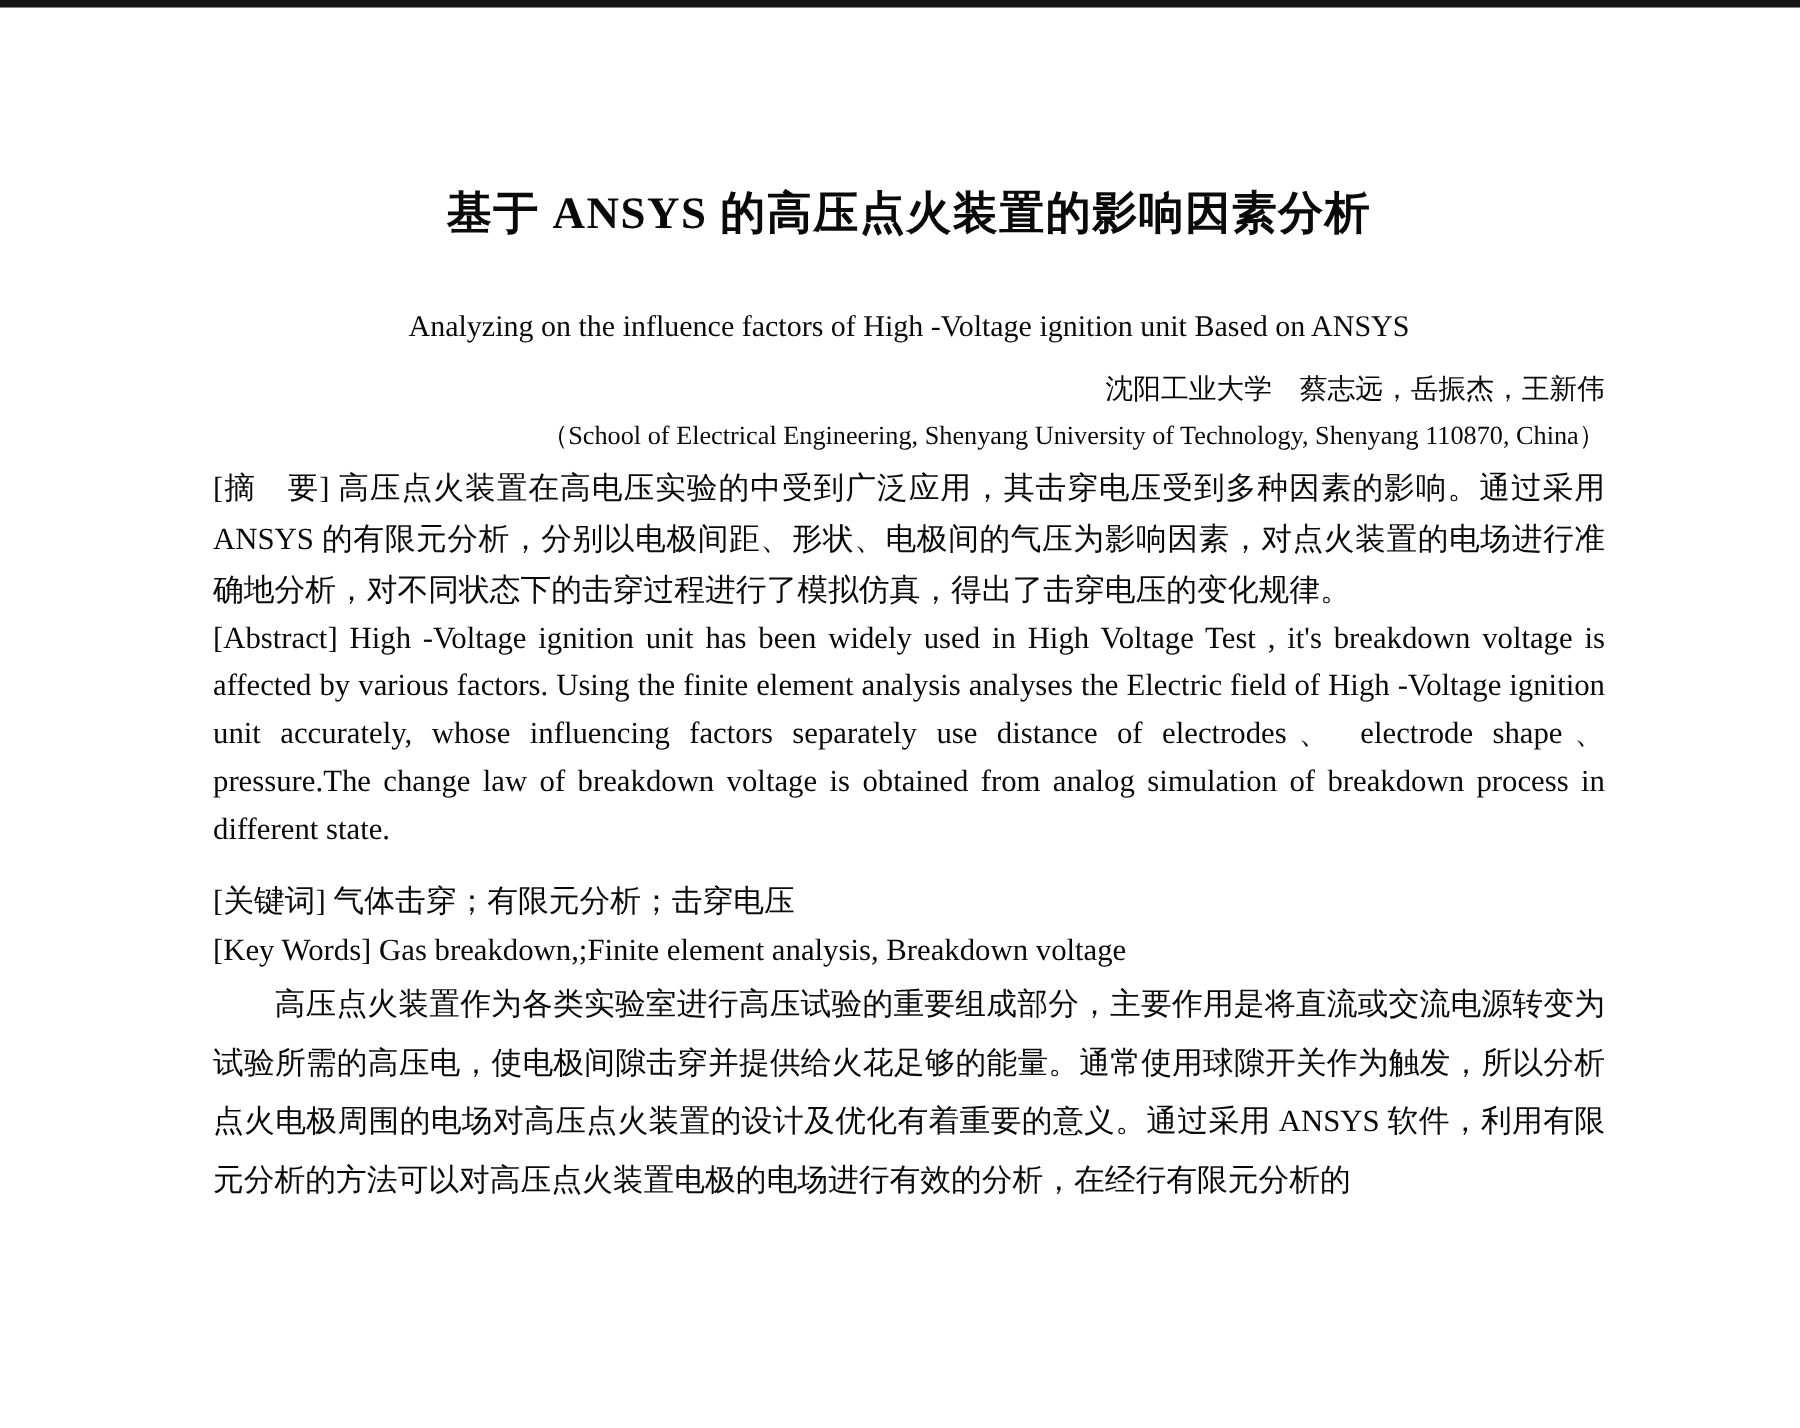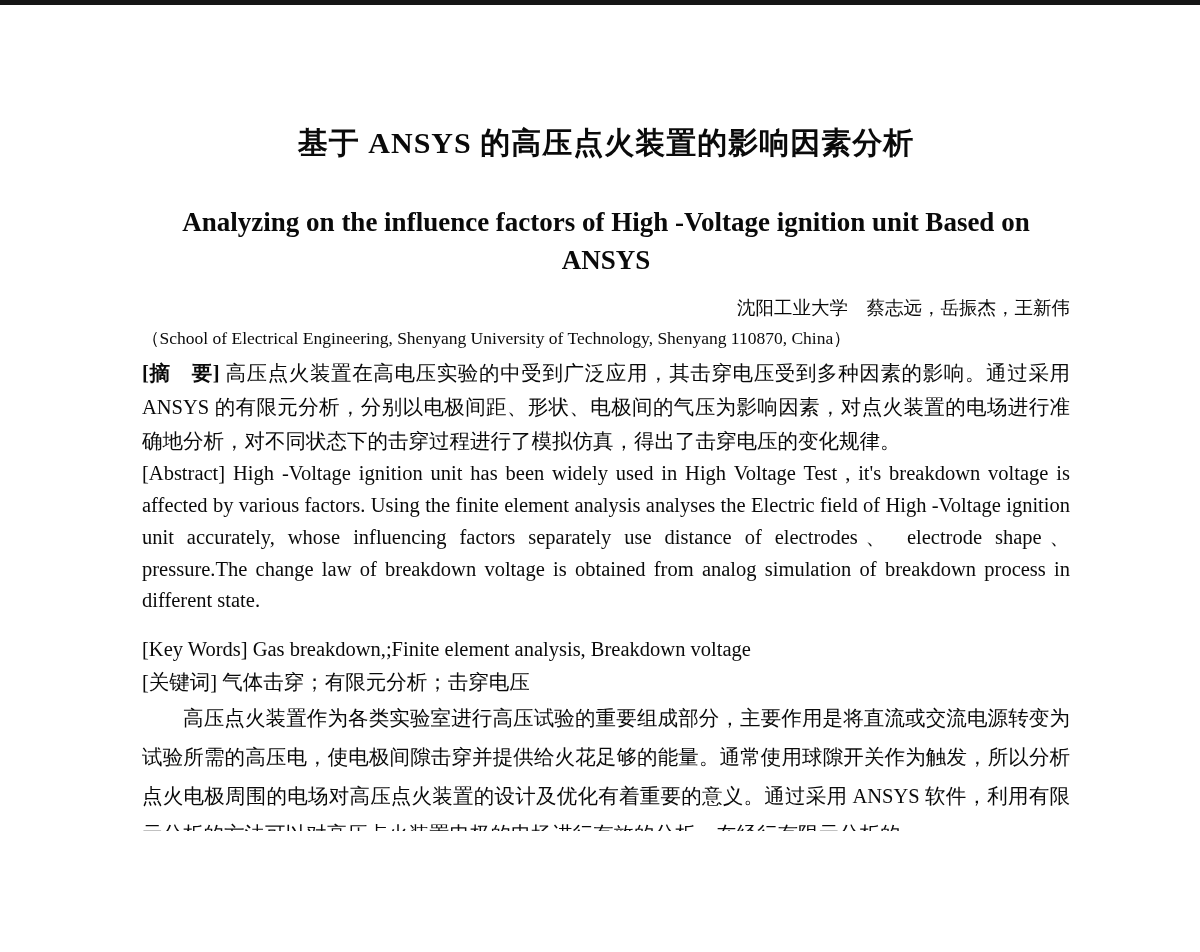--- a/index.html
+++ b/index.html
@@ -27,33 +27,33 @@
   .title-zh {
     text-align: center;
     font-size: 30px;
     font-weight: bold;
     letter-spacing: 1px;
     line-height: 1.4;
     margin-bottom: 40px;
   }
   .title-en {
     text-align: center;
-    font-size: 27px;
-    font-weight: bold;
+    font-size: 20px;
+    font-weight: normal;
     line-height: 1.4;
     margin: 0 30px 16px 30px;
   }
   .authors-zh {
     text-align: right;
     font-size: 18.5px;
     line-height: 1.35;
     margin-bottom: 6px;
   }
   .affiliation {
-    text-align: left;
+    text-align: right;
     font-size: 17.5px;
     line-height: 1.35;
     margin-bottom: 6px;
   }
   .authors-en {
     text-align: center;
     font-size: 17.5px;
     line-height: 1.35;
     margin-bottom: 40px;
   }
@@ -61,21 +61,21 @@
     font-size: 20.5px;
     text-align: justify;
     line-height: 1.66;
   }
   .para-en {
     font-size: 20.5px;
     text-align: justify;
     line-height: 1.55;
     margin-bottom: 0;
   }
-  .label-bold { font-weight: bold; margin-top: 20px; }
+  .label-bold { font-weight: normal; margin-top: 20px; }
   .keywords-block { margin-top: 16px; }
   .keywords-line {
     font-size: 20.5px;
     line-height: 1.6;
   }
   .section-heading {
     font-size: 21.5px;
     font-weight: normal;
     margin-top: 18px;
     margin-bottom: 10px;
@@ -102,20 +102,20 @@
   <div class="authors-zh">沈阳工业大学　蔡志远，岳振杰，王新伟</div>
 
   <div class="affiliation">（School of Electrical Engineering, Shenyang University of Technology, Shenyang 110870, China）</div>
 
 
   <p class="para"><span class="label-bold">[摘　要]</span><span> 高压点火装置在高电压实验的中受到广泛应用，其击穿电压受到多种因素的影响。通过采用 ANSYS 的有限元分析，分别以电极间距、形状、电极间的气压为影响因素，对点火装置的电场进行准确地分析，对不同状态下的击穿过程进行了模拟仿真，得出了击穿电压的变化规律。</span></p>
 
   <p class="para-en"><span>[Abstract]</span><span> High -Voltage ignition unit has been widely used in High Voltage Test , it's breakdown voltage is affected by various factors. Using the finite element analysis analyses the Electric field of High -Voltage ignition unit accurately, whose influencing factors separately use distance of electrodes、 electrode shape、 pressure.The change law of breakdown voltage is obtained from analog simulation of breakdown process in different state.</span></p>
 
   <div class="keywords-block">
+    <p class="keywords-line"><span>[关键词]</span><span> 气体击穿；有限元分析；击穿电压</span></p>
     <p class="keywords-line"><span>[Key Words]</span><span> Gas breakdown,;Finite element analysis, Breakdown voltage</span></p>
-    <p class="keywords-line"><span>[关键词]</span><span> 气体击穿；有限元分析；击穿电压</span></p>
   </div>
 
 
   <p class="body-para">高压点火装置作为各类实验室进行高压试验的重要组成部分，主要作用是将直流或交流电源转变为试验所需的高压电，使电极间隙击穿并提供给火花足够的能量。通常使用球隙开关作为触发，所以分析点火电极周围的电场对高压点火装置的设计及优化有着重要的意义。通过采用 ANSYS 软件，利用有限元分析的方法可以对高压点火装置电极的电场进行有效的分析，在经行有限元分析的</p>
 
 </div>
 
 </body></html>

